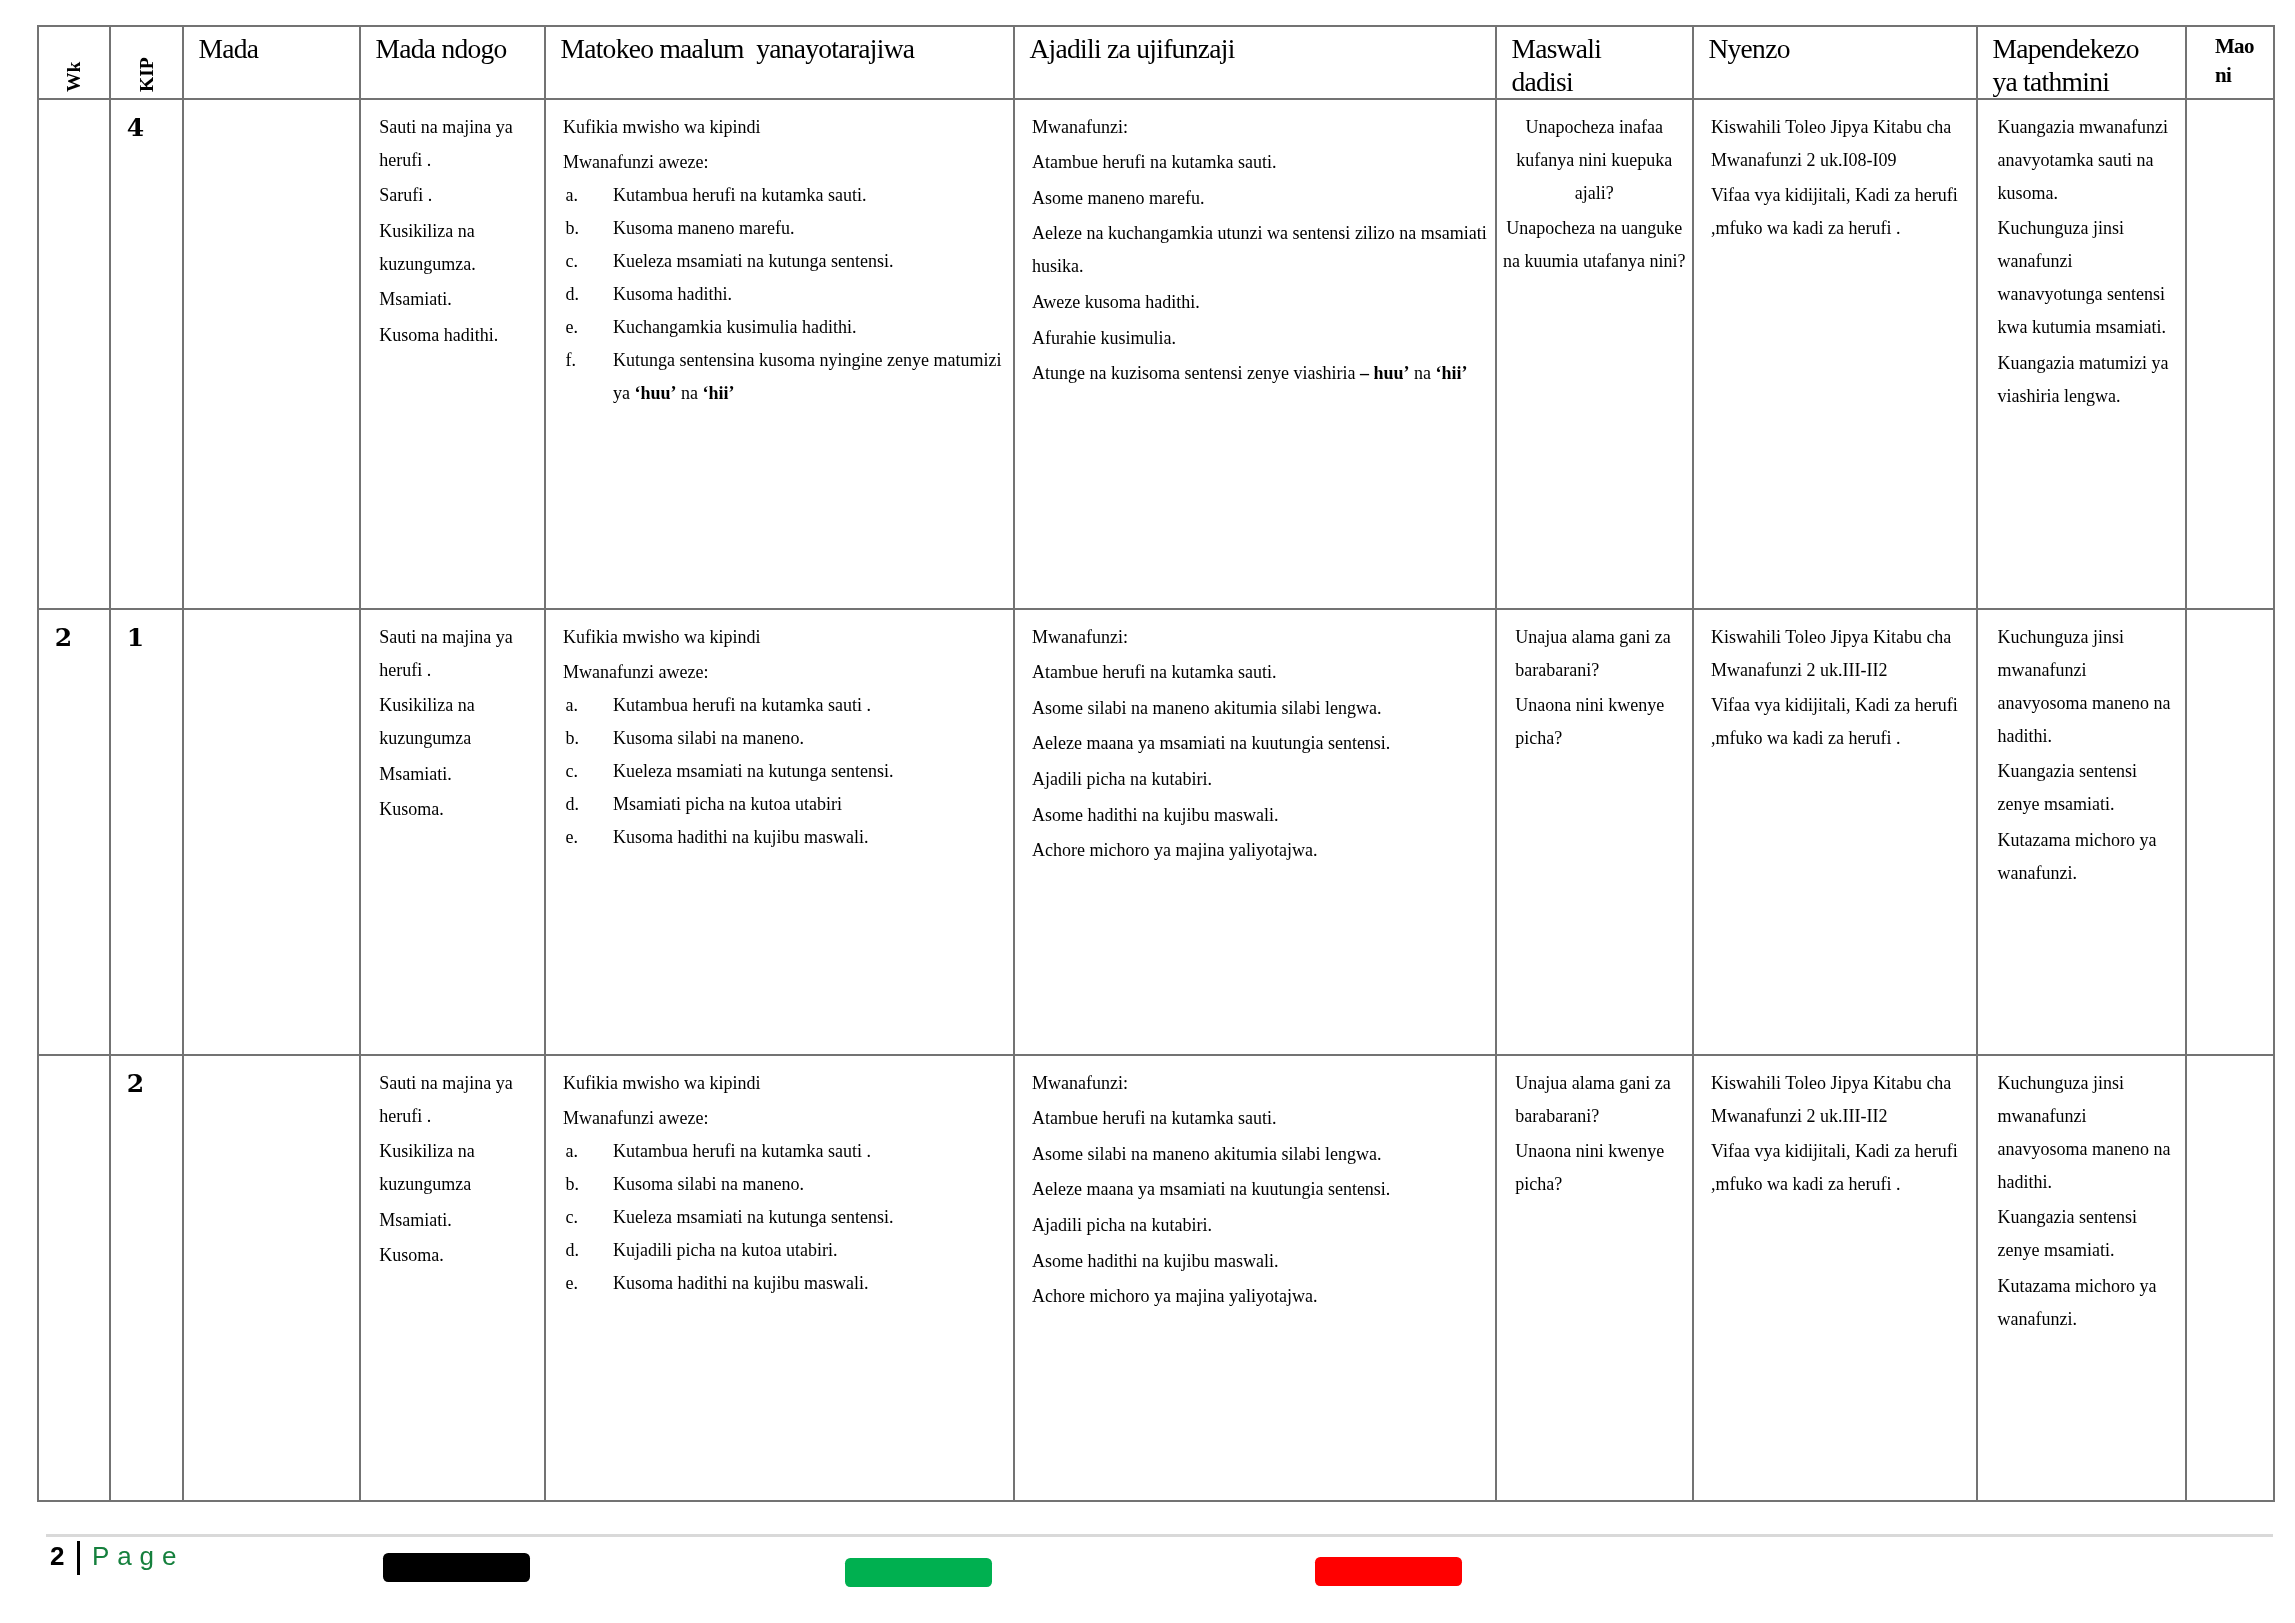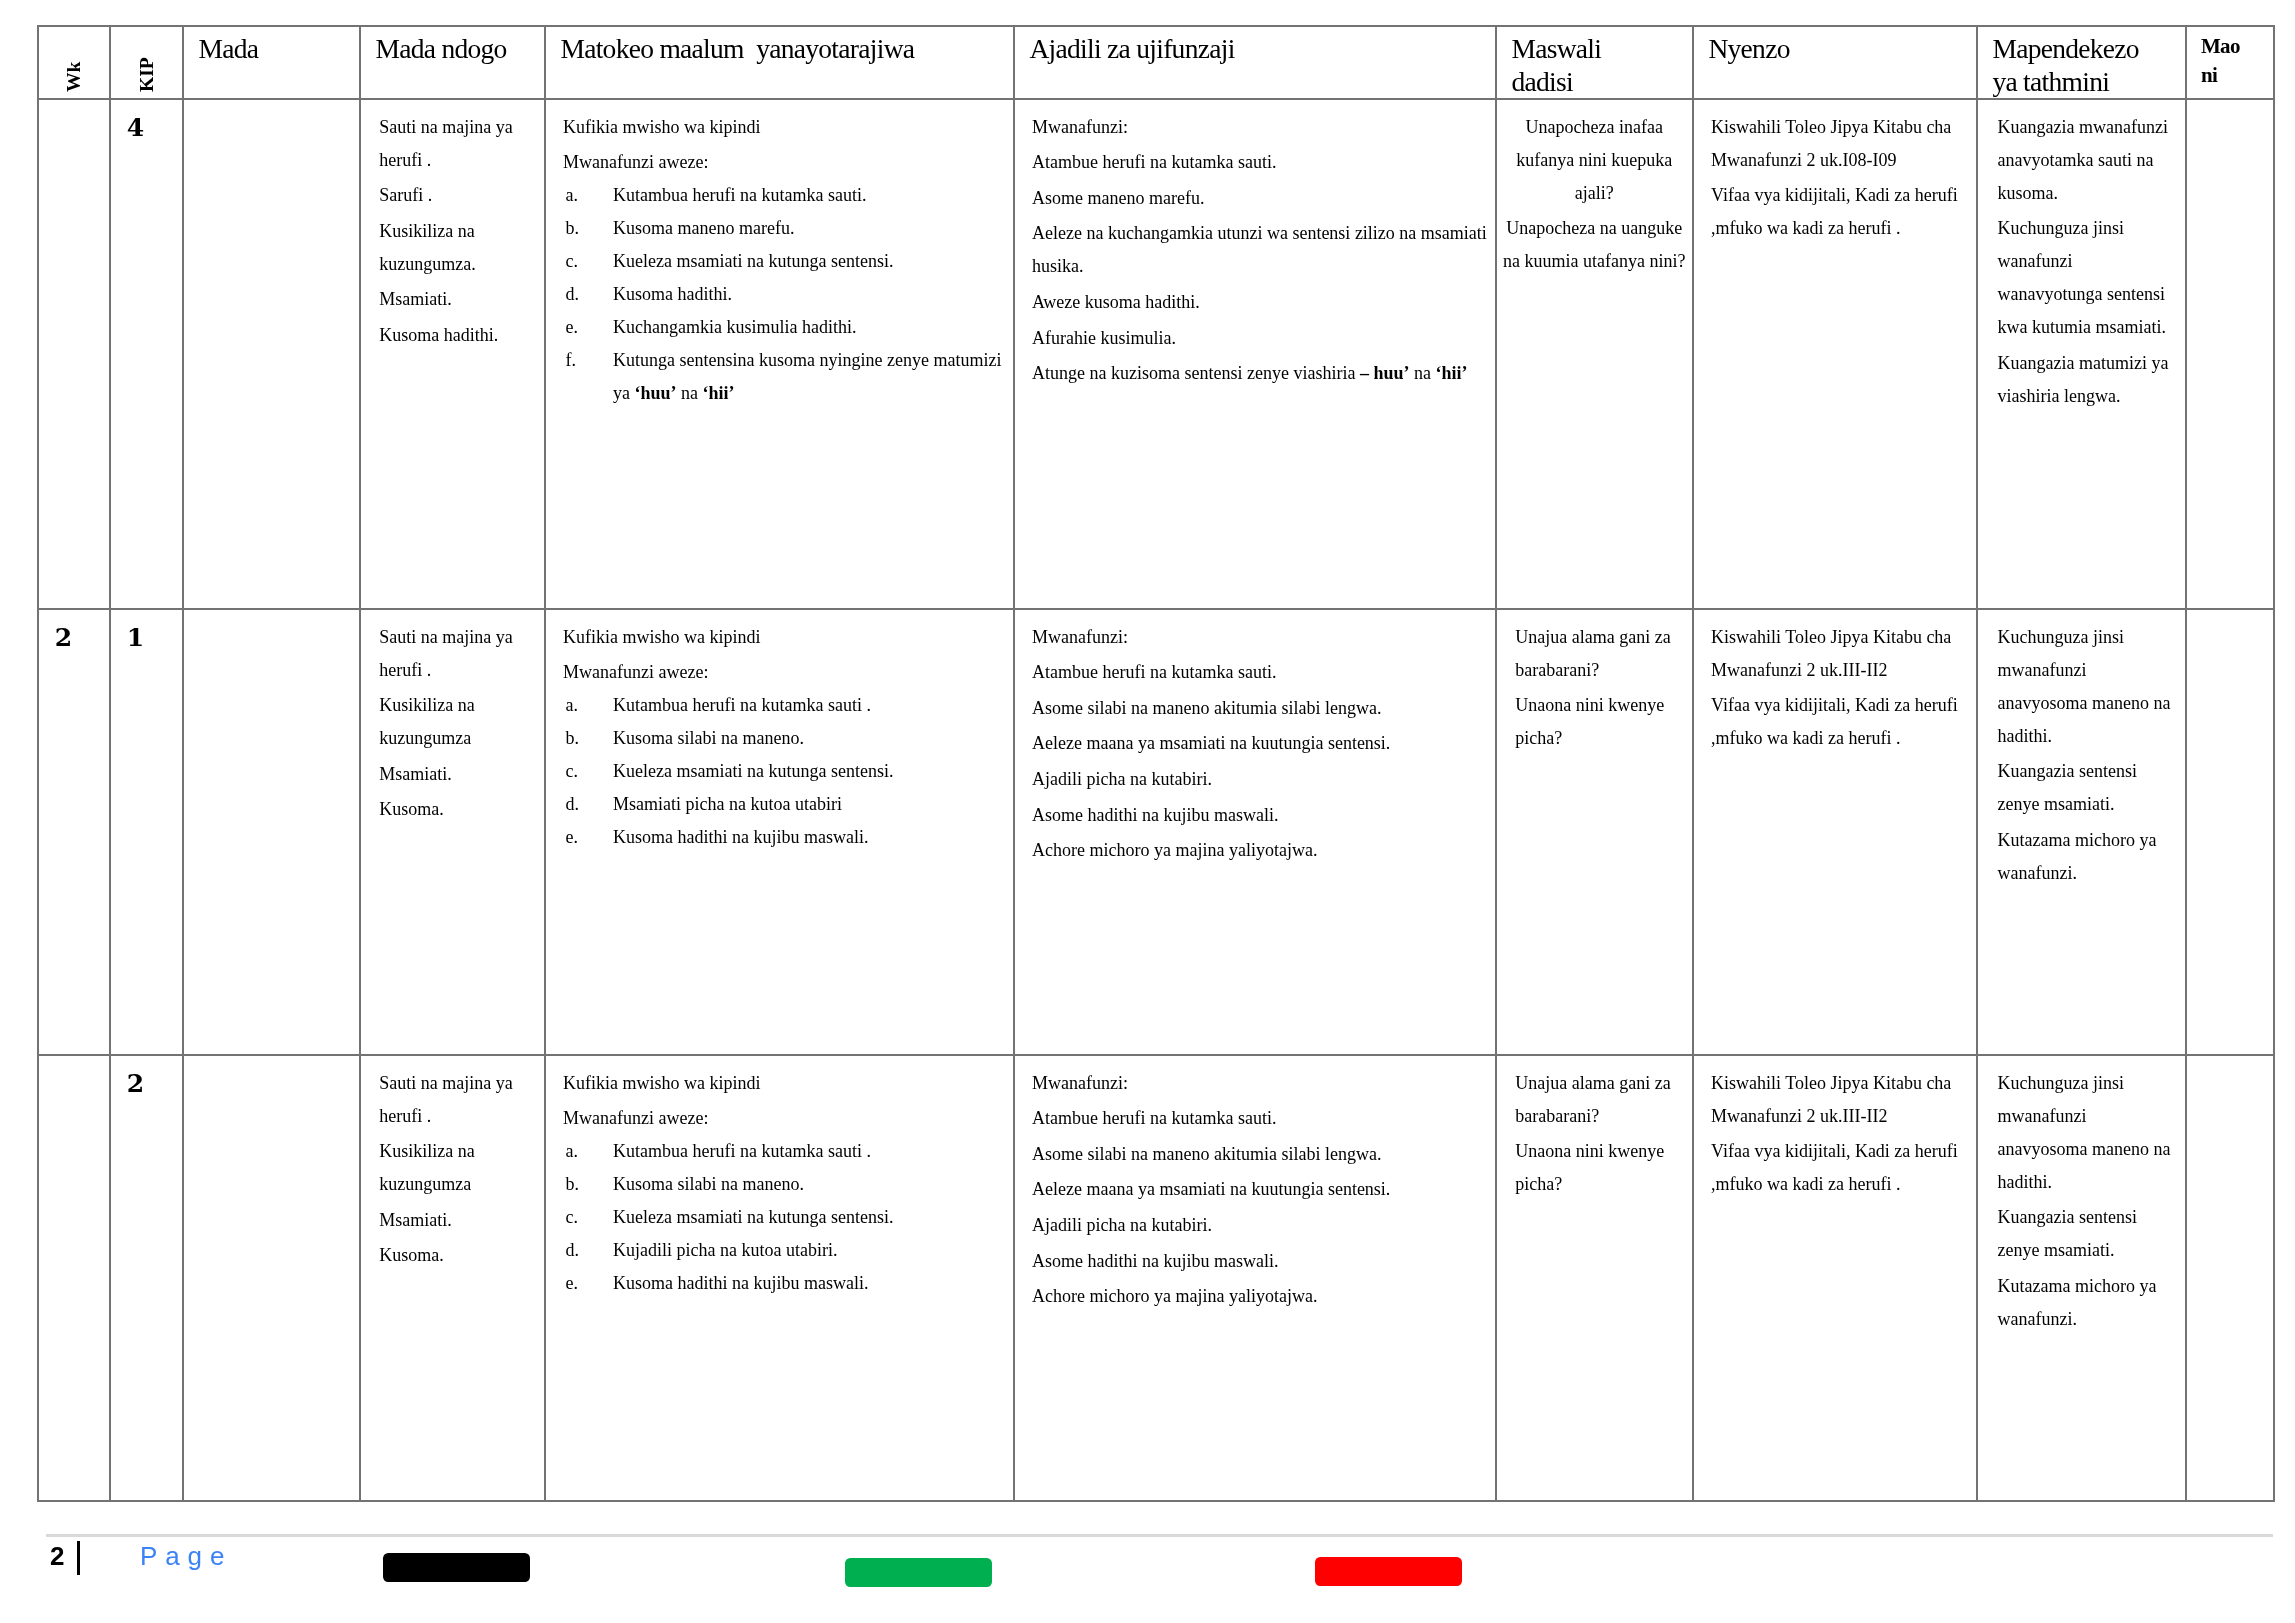--- a/index.html
+++ b/index.html
@@ -4,21 +4,21 @@
 <style>
   html, body { margin:0; padding:0; background:#ffffff; }
   body { width:2295px; height:1623px; position:relative; overflow:hidden;
          font-family:"Liberation Serif", "DejaVu Serif", serif; color:#000; }
   .page { position:absolute; left:0; top:0; width:2295px; height:1623px; }
 
   table.plan { position:absolute; left:37px; top:25px; width:2235px; border-collapse:collapse; table-layout:fixed; }
   table.plan td, table.plan th { border:2px solid #737373; vertical-align:top; padding:0; }
   table.plan tr.head th { height:69px; font-weight:normal; text-align:left; }
   .hd { font-size:27.5px; line-height:33px; padding:5.2px 0 0 14.4px; letter-spacing:-0.7px; }
-  .hd.small { font-size:21px; line-height:29px; padding-left:14px; font-weight:bold; }
+  .hd.small { font-size:21px; line-height:29px; padding-left:28px; font-weight:bold; }
   .vert-wrap { position:relative; height:69px; }
   .vert { position:absolute; left:50%; bottom:3.9px; transform-origin:left bottom; transform:rotate(-90deg) translateY(50%);
           font-size:19.6px; font-weight:bold; white-space:nowrap; }
 
   .cell { padding:7.9px 6.5px 0 17px; font-size:18px; line-height:33px; }
   .cell p { margin:0; }
   .cell p.gap { margin-top:2.6px; }
   .num { font-weight:bold; font-size:25px; padding:13px 0 0 15.7px; font-family:"DejaVu Serif", serif; }
 
   ol.alpha { list-style:none; margin:0; padding:0; }
@@ -286,18 +286,18 @@
           <td>
             <div class="cell"></div>
           </td>
         </tr>
       </tbody>
   </table>
 
   <div class="footer-rule"></div>
   <span class="page-num">2</span>
   <span class="page-sep"></span>
-  <span class="page-label" style="color: #3b82f6; margin-left: 48px;">Page</span>
+  <span class="page-label" style="color: #15803d;">Page</span>
   <div class="flag-box" style="left: 383px; top: 1553px; background: rgb(0, 0, 0);"></div>
   <div class="flag-box" style="left: 845px; top: 1558px; background: rgb(0, 176, 80);"></div>
   <div class="flag-box" style="left: 1315px; top: 1557px; background: rgb(255, 0, 0);"></div>
 </div>
 
 
 </body></html>

